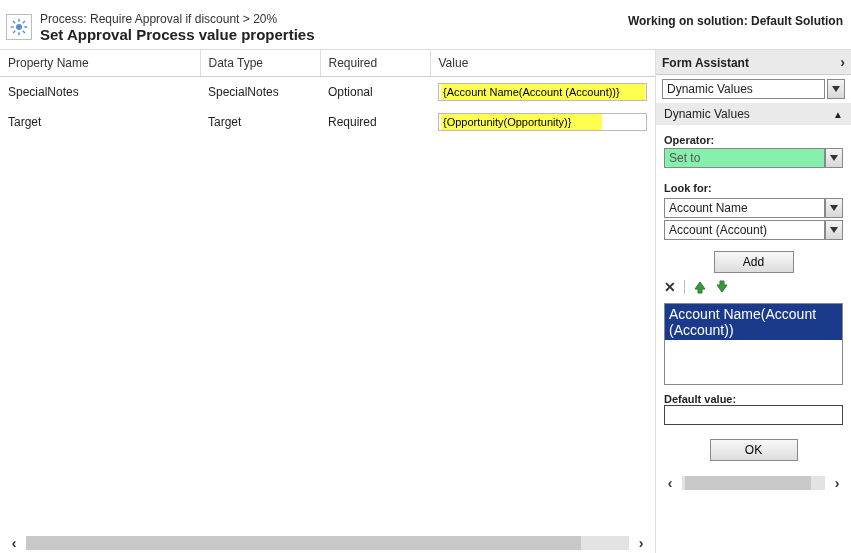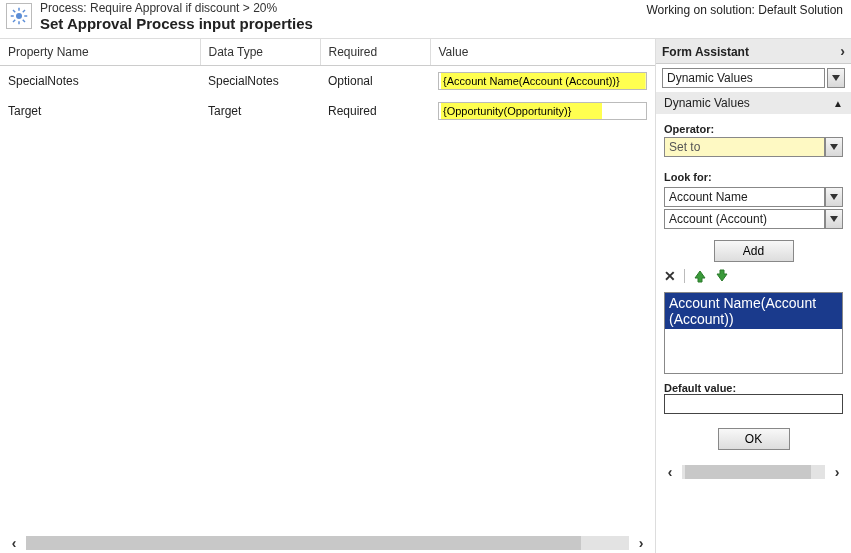--- a/index.html
+++ b/index.html
@@ -1,24 +1,24 @@
 <!DOCTYPE html>
 <html><head>
 <meta charset="utf-8">
 <style>
   * { box-sizing: border-box; margin: 0; padding: 0; }
   body { font-family: "Segoe UI", Tahoma, sans-serif; font-size: 12px; color: #222; background: #fff; }
   .app { width: 851px; height: 553px; position: relative; display: flex; flex-direction: column; }
-  .header { display: flex; align-items: flex-start; padding: 1px 8px 6px 6px; gap: 8px; }
+  .header { display: flex; align-items: flex-start; padding: 12px 8px 6px 6px; gap: 8px; }
   .icon-box { width: 26px; height: 26px; border: 1px solid #bbb; display: flex; align-items: center; justify-content: center; margin-top: 2px; }
   .icon-box svg { width: 18px; height: 18px; }
   .header-text { flex: 1; }
   .process-line { font-size: 12px; color: #333; }
   .title-line { font-size: 15px; font-weight: bold; color: #222; }
-  .working-on { font-size: 12px; font-weight: normal; color: #222; margin-top: 2px; text-align: center; }
+  .working-on { font-size: 12px; font-weight: bold; color: #222; margin-top: 2px; text-align: center; }
   .main { display: flex; flex: 1; overflow: hidden; border-top: 1px solid #ddd; }
   .left { flex: 1; display: flex; flex-direction: column; position: relative; }
   .prop-table { width: 100%; border-collapse: collapse; table-layout: fixed; }
   .prop-table th { text-align: left; font-weight: normal; color: #333; padding: 6px 8px; border-bottom: 1px solid #ccc; border-right: 1px solid #ddd; font-size: 12px; }
   .prop-table th:last-child { border-right: none; }
   .prop-table td { padding: 6px 8px; font-size: 12px; vertical-align: middle; }
   .value-cell input { width: 100%; border: 1px solid #bbb; padding: 2px 4px; font-size: 11px; font-family: inherit; }
   .left-scroll { position: absolute; bottom: 2px; left: 0; right: 0; display: flex; align-items: center; padding: 0 6px; gap: 4px; }
   .scroll-track { flex: 1; height: 14px; background: #e3e3e3; position: relative; }
   .scroll-thumb { position: absolute; top: 0; height: 14px; background: #c8c8c8; }
@@ -29,31 +29,31 @@
   .fa-select-wrap { padding: 4px 6px; display: flex; align-items: center; gap: 2px; }
   .fa-select { flex: 1; border: 1px solid #888; height: 20px; padding: 0 4px; font-size: 12px; display: flex; align-items: center; background: #fff; }
   .dd-btn { width: 18px; height: 20px; border: 1px solid #888; background: linear-gradient(#f4f4f4,#d8d8d8); display: flex; align-items: center; justify-content: center; cursor: pointer; }
   .dd-btn svg { width: 8px; height: 6px; }
   .dv-header { display: flex; align-items: center; justify-content: space-between; background: #eaeaea; padding: 4px 8px; font-size: 12px; }
   .dv-header .collapse { font-size: 10px; cursor: pointer; }
   .section { padding: 5px 8px; }
   .lbl { font-weight: bold; font-size: 11px; margin-top: 4px; display: block; }
   .sel-row { display: flex; align-items: center; margin-top: 2px; }
   .sel { flex: 1; border: 1px solid #888; height: 20px; padding: 0 4px; font-size: 12px; display: flex; align-items: center; background: #fff; }
-  .sel.disabled { background: #fef9c3; color: #555; }
+  .sel.disabled { background: #86efac; color: #555; }
   .add-btn { display: block; margin: 6px auto 4px; width: 80px; height: 22px; border: 1px solid #888; background: linear-gradient(#f8f8f8,#ddd); font-size: 12px; cursor: pointer; }
   .action-row { display: flex; align-items: center; gap: 8px; padding: 2px 8px 6px; }
   .x-icon { font-size: 14px; font-weight: bold; color: #333; cursor: pointer; }
   .divider-v { width: 1px; height: 14px; background: #bbb; }
   .arrow-icon { width: 14px; height: 14px; cursor: pointer; }
   .list-box { margin: 2px 8px; border: 1px solid #888; height: 82px; background: #fff; overflow: hidden; }
   .list-item { background: #1a3a8c; color: #fff; padding: 2px 4px; font-size: 14px; }
   .default-row { padding: 2px 8px 6px; }
   .default-row input { width: 100%; border: 1px solid #444; height: 20px; padding: 0 4px; font-size: 12px; }
-  .ok-btn { display: block; margin: 8px auto 4px; width: 72px; height: 22px; border: 1px solid #888; background: linear-gradient(#f8f8f8,#ddd); font-size: 12px; cursor: pointer; }
+  .ok-btn { display: block; margin: 8px auto 4px; width: 88px; height: 22px; border: 1px solid #888; background: linear-gradient(#f8f8f8,#ddd); font-size: 12px; cursor: pointer; }
   .right-scroll { display: flex; align-items: center; padding: 2px 6px; gap: 4px; margin-top: 8px; }
   col.c1 { width: 200px; } col.c2 { width: 120px; } col.c3 { width: 110px; } col.c4 { width: auto; }
 </style>
 </head>
 <body>
 <div class="app">
 
   <div class="header">
     <div class="icon-box">
       <svg viewBox="0 0 24 24">
@@ -68,21 +68,21 @@
             <line x1="4" y1="20" x2="7" y2="17"></line>
             <line x1="17" y1="7" x2="20" y2="4"></line>
           </g>
         </svg>
     </div>
     <div class="header-text">
       <div class="process-line">
         <span>Process:</span>
         <span>Require Approval if discount &gt; 20%</span>
       </div>
-      <div class="title-line">Set Approval Process input properties</div>
+      <div class="title-line">Set Approval Process value properties</div>
     </div>
     <div class="working-on">
       <span>Working on solution:</span>
       <span>Default Solution</span>
     </div>
   </div>
 
   <div class="main">
     <div class="left">
       <table class="prop-table">

